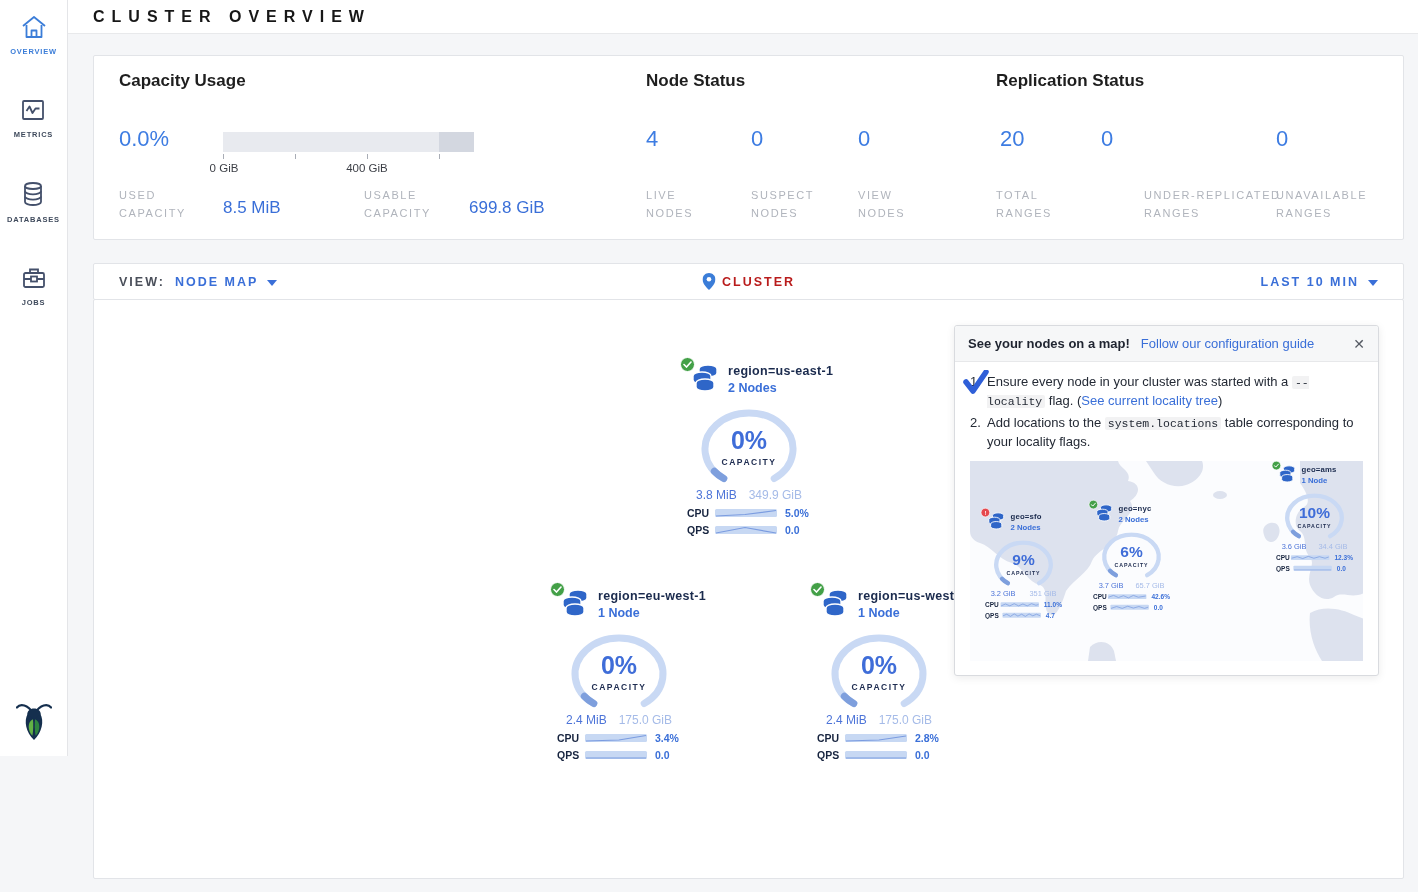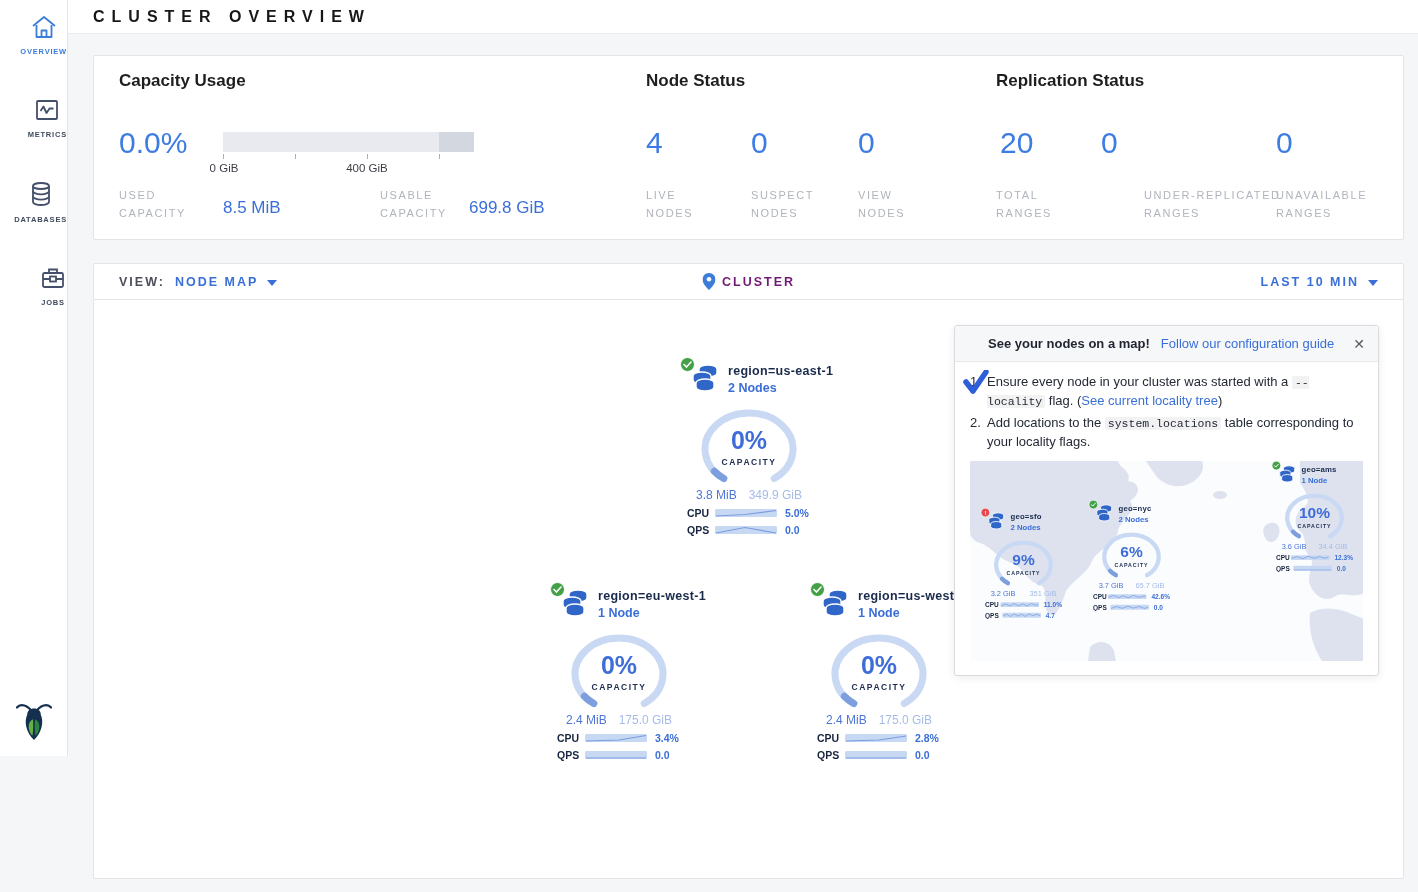--- a/index.html
+++ b/index.html
@@ -10,21 +10,21 @@
     color:#242a35;
     position:relative;
     overflow:hidden;
   }
   a { text-decoration:none; cursor:pointer; }
 
   
   .sidebar {
     position:absolute; left:0; top:0; width:68px; height:756px;
     background:#fff; border-right:1px solid #e4e5e8; z-index:5;
-    display:flex; flex-direction:column; align-items:flex-end; padding-top:14px;
+    display:flex; flex-direction:column; align-items:center; padding-top:14px;
   }
   .nav-item { display:flex; flex-direction:column; align-items:center; margin-bottom:41px; cursor:pointer; }
   .nav-item svg { display:block; }
   .nav-label { font-size:7.5px; font-weight:700; letter-spacing:.8px; margin-top:7px; color:#3f4a5c; }
   .nav-item.active .nav-label { color:#3b7dd8; }
   .sidebar-logo { position:absolute; bottom:10px; left:50%; transform:translateX(-50%); cursor:pointer; }
 
   
   .topbar {
     position:absolute; left:68px; top:0; right:0; height:34px;
@@ -35,38 +35,38 @@
     line-height:33px; margin-left:25px; white-space:nowrap;
   }
 
   
   .content { position:absolute; left:68px; top:34px; right:0; bottom:0; padding:21px 14px 0 25px; }
   .card { background:#fff; border:1px solid #e2e4e8; border-radius:2px; }
 
   
   .summary-card { position:relative; height:185px; margin-bottom:23px; }
   .sec-title { position:absolute; font-size:17px; font-weight:700; color:#1e1e1e; top:15px; }
-  .big-num { position:absolute; top:70px; font-size:30px; color:#3d7ce2; }
+  .big-num { position:absolute; top:70px; font-size:22px; color:#3d7ce2; }
   .stat-label { position:absolute; top:130px; font-size:11px; letter-spacing:1.6px; color:#b0b4bc; line-height:1.65; font-weight:400; }
   .stat-value { position:absolute; top:142px; font-size:17px; color:#3a6fd8; }
 
   .cap-bar { position:absolute; left:129px; top:76px; width:251px; height:20px; background:#e8eaef; }
   .cap-bar .dark-seg { position:absolute; right:0; top:0; height:100%; width:35px; background:#d3d7e0; }
   .cap-ticks { position:absolute; left:129px; top:98px; width:251px; height:6px; }
   .cap-ticks i { position:absolute; top:0; width:1px; height:5px; background:#a9adb6; }
   .tick-label { position:absolute; top:106px; font-size:11.5px; color:#3c3f46; transform:translateX(-50%); white-space:nowrap; }
 
   
   .viewbar { position:relative; height:37px; display:flex; align-items:center; }
   .viewbar .left { margin-left:25px; display:flex; align-items:flex-end; }
   .view-label { font-size:12.5px; letter-spacing:2px; color:#4a4f5a; font-weight:600; }
   .view-value { font-size:12.5px; letter-spacing:2px; color:#3a6fd8; font-weight:600; margin-left:10px; cursor:pointer; display:flex; align-items:center; }
   .caret { display:inline-block; width:0; height:0; border-left:5px solid transparent; border-right:5px solid transparent; border-top:6px solid #3a6fd8; margin-left:9px; position:relative; top:1px; }
   .viewbar .center { position:absolute; left:50%; transform:translateX(-50%); display:flex; align-items:center; }
-  .breadcrumb-label { font-size:12.5px; letter-spacing:2px; color:#701a75; font-weight:600; margin-left:7px; }
+  .breadcrumb-label { font-size:12.5px; letter-spacing:2px; color:#b91c1c; font-weight:600; margin-left:7px; }
   .viewbar .right { position:absolute; right:25px; display:flex; align-items:center; cursor:pointer; }
   .time-range { font-size:12.5px; letter-spacing:2px; color:#3a6fd8; font-weight:600; }
 
   
   .map-card { position:relative; height:580px; margin-top:-1px; }
 
   
   .marker { width:150px; }
   .map-card > .marker { position:absolute; cursor:pointer; }
   .marker-head { position:relative; display:flex; margin-left:16px; }
@@ -93,21 +93,21 @@
   .spark polyline { fill:none; stroke:#7b9ce0; stroke-width:1.2; }
   .stat-row .s-val { font-size:10.5px; font-weight:700; color:#3a6fd8; margin-left:8px; white-space:nowrap; }
 
   
   .popup {
     position:absolute; top:25px; right:24px; width:425px;
     background:#fff; border:1px solid #d9dbdf; border-radius:3px;
     box-shadow:0 2px 8px rgba(0,0,0,.08); z-index:3;
   }
   .popup-header { display:flex; align-items:center; background:#f6f7f8; border-bottom:1px solid #e7e8ea; padding:10px 13px; border-radius:3px 3px 0 0; }
-  .popup-title { font-size:13px; font-weight:700; color:#1f2430;margin-left:20px; }
+  .popup-title { font-size:13px; font-weight:700; color:#1f2430; }
   .popup-link { font-size:13px; color:#3a6fd8; margin-left:11px; }
   .popup-close { margin-left:auto; font-size:14px; color:#555a63; cursor:pointer; line-height:1; }
   .popup-body { padding:11px 15px 14px; }
   .step { position:relative; display:flex; font-size:13px; line-height:1.45; color:#242a35; margin-bottom:3px; }
   .step-num { width:17px; flex:none; }
   .step-text a { color:#3a6fd8; }
   .step-text code { font-family:"Liberation Mono", monospace; font-size:11.5px; background:#f2f2f3; padding:0 3px; border-radius:2px; color:#242a35; }
   .big-check { position:absolute; left:-7px; top:-3px; z-index:1; }
   .popup-map { position:relative; margin-top:10px; height:200px; background:#fbfcfe; overflow:hidden; }
   .popup-map > svg.land { position:absolute; left:0; top:0; }
@@ -181,21 +181,21 @@
         <i style="left:144px"></i>
         <i style="left:216px"></i>
     </div>
     <div class="tick-label" style="left:130px">0 GiB</div>
     <div class="tick-label" style="left:273px">400 GiB</div>
     <div class="stat-label" style="left:25px">
       <div>USED</div>
         <div>CAPACITY</div>
     </div>
     <div class="stat-value" style="left:129px">8.5 MiB</div>
-    <div class="stat-label" style="left:286px">
+    <div class="stat-label" style="left:270px">
       <div>USABLE</div>
         <div>CAPACITY</div>
     </div>
     <div class="stat-value" style="left:375px">699.8 GiB</div>
 
     <div class="sec-title" style="left:552px">Node Status</div>
     <div class="big-num" style="left:552px">4</div>
     <div class="big-num" style="left:657px">0</div>
     <div class="big-num" style="left:764px">0</div>
     <div class="stat-label" style="left:552px">

